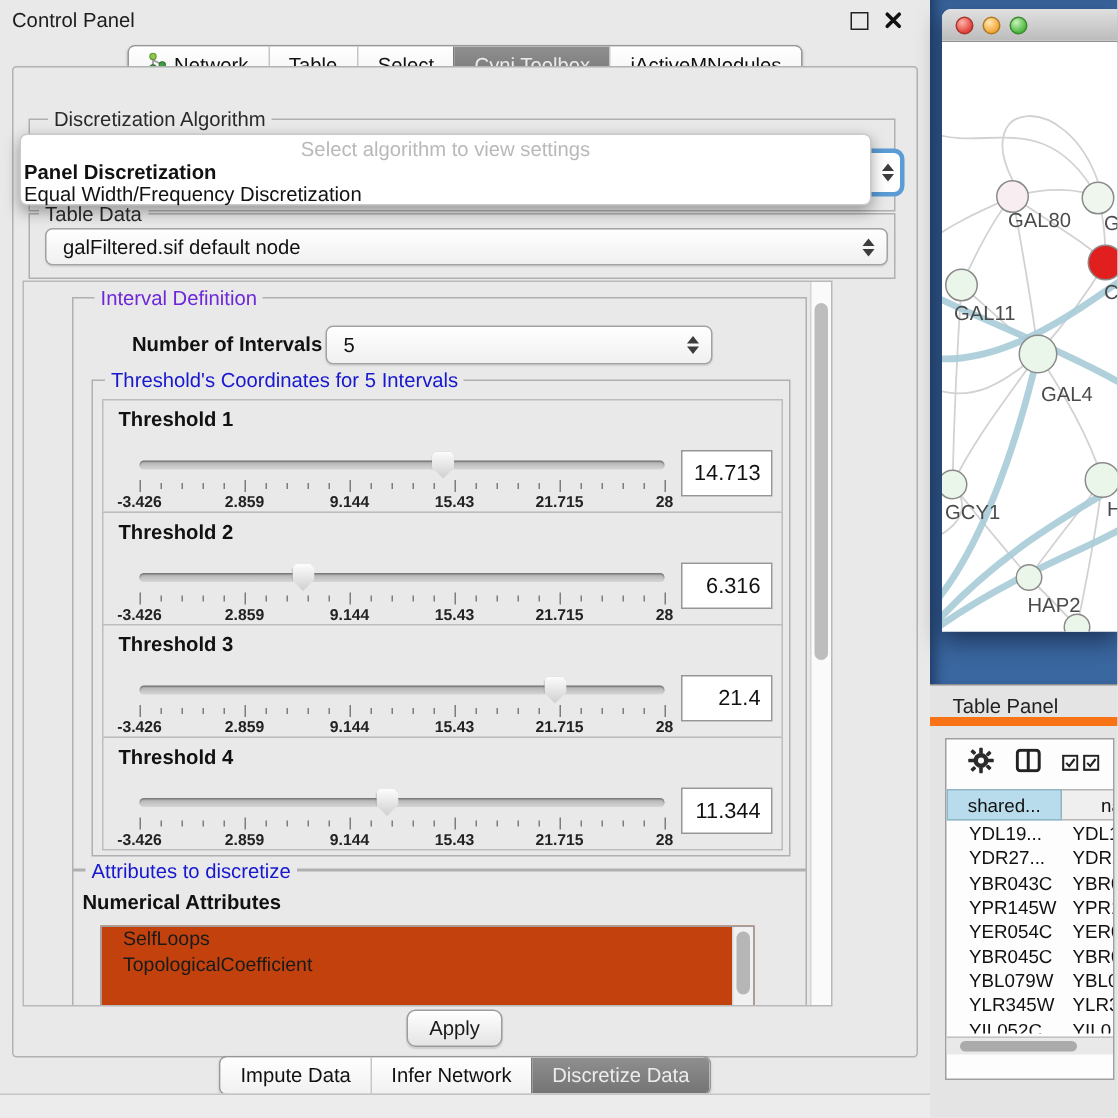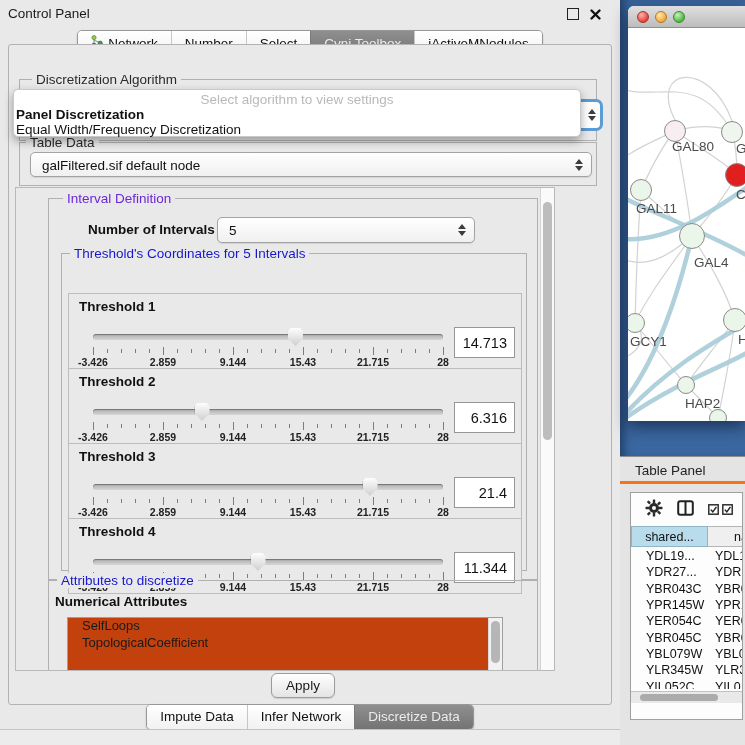--- a/index.html
+++ b/index.html
@@ -50,21 +50,21 @@
   .arrows:before{top:0;border-bottom:5px solid #3d3d3d;}
   .arrows:after{bottom:0;border-top:5px solid #3d3d3d;}
 
   .scrollpane{position:absolute;left:6px;top:142px;width:538px;height:482px;
               border:1px solid #b9b9b9;background:#e9e9e9;overflow:hidden;}
   .vscroll{position:absolute;right:0;top:0;width:13px;height:100%;background:#fafafa;border-left:1px solid #d4d4d4;}
   .vscroll .thumb{position:absolute;left:2px;top:14px;width:9px;height:238px;background:#bdbdbd;border-radius:5px;}
 
   .bold-label{font-weight:bold;font-size:13.5px;color:#111;}
 
-  .thr-panel{position:absolute;left:6px;width:452px;height:74px;border:1px solid #bdbdbd;background:#e9e9e9;margin-top:27px;}
+  .thr-panel{position:absolute;left:6px;width:452px;height:74px;border:1px solid #bdbdbd;background:#e9e9e9;}
   .thr-label{position:absolute;left:10px;top:5px;}
   .slider-area{position:absolute;left:24px;top:34px;width:350px;height:38px;}
   .sl-track{position:absolute;left:0;top:6px;width:100%;height:6px;border-radius:3px;
             background:linear-gradient(#adadad,#d6d6d6);box-shadow:inset 0 1px 1px rgba(0,0,0,.35);}
   .sl-thumb{position:absolute;top:0;width:15px;height:18px;
             background:linear-gradient(#fdfdfd,#cfcfcf);
             clip-path:polygon(18% 0,82% 0,100% 18%,100% 58%,50% 100%,0 58%,0 18%);
             filter:drop-shadow(0 0 1px rgba(0,0,0,.55));}
   .ticks{position:absolute;left:0;top:19px;width:100%;height:9px;}
   .tick{position:absolute;top:2px;width:1px;height:4px;background:#7d7d7d;}
@@ -96,21 +96,21 @@
             display:flex;align-items:center;gap:6px;padding-left:9px;box-sizing:border-box;}
   .light{width:12px;height:12px;border-radius:50%;}
   .light.red{background:radial-gradient(circle at 35% 30%,#ffb3ac,#e2443b 70%);border:1px solid #a8332d;box-sizing:border-box;}
   .light.yellow{background:radial-gradient(circle at 35% 30%,#ffe9b0,#f2a73b 70%);border:1px solid #b07b22;box-sizing:border-box;}
   .light.green{background:radial-gradient(circle at 35% 30%,#c8f2b8,#4fb843 70%);border:1px solid #3a8a2e;box-sizing:border-box;}
   .net-canvas{position:absolute;left:0;top:23px;width:117px;height:392px;overflow:hidden;background:#fff;}
   .net-node{position:absolute;border:1.3px solid #8a8a8a;border-radius:50%;box-sizing:border-box;}
   .net-label{position:absolute;font-size:13.5px;color:#4b4b4b;white-space:nowrap;}
 
   .tp-header{position:absolute;left:0;top:456px;width:125px;height:28px;background:#e4e4e4;
-             border-top:1px solid #8e8e8e;border-bottom:3px solid #f97316;box-sizing:border-box;}
+             border-top:1px solid #8e8e8e;border-bottom:6px solid #f97316;box-sizing:border-box;}
   .tp-title{position:absolute;left:15px;top:6px;font-size:13.5px;color:#222;}
   .tp-body{position:absolute;left:0;top:484px;width:125px;height:261px;background:#e4e4e4;}
   .tp-inner{position:absolute;left:10px;top:8px;width:111px;height:226px;background:#fdfdfd;border:1px solid #9f9f9f;overflow:hidden;}
   .tp-toolbar{position:absolute;left:0;top:0;width:100%;height:33px;display:flex;align-items:center;gap:14px;padding-left:14px;box-sizing:border-box;}
   .tp-headrow{position:absolute;left:0;top:33px;width:140px;height:21px;display:flex;}
   .tp-hc1{width:77px;background:#b9dcec;border:1px solid #8fb5c6;box-sizing:border-box;
           font-size:12.5px;display:flex;align-items:center;justify-content:center;color:#111;}
   .tp-hc2{width:63px;background:#efefef;border-top:1px solid #b5b5b5;border-bottom:1px solid #b5b5b5;box-sizing:border-box;
           font-size:12.5px;display:flex;align-items:center;padding-left:26px;color:#111;white-space:nowrap;}
   .tp-rowsbox{position:absolute;left:0;top:55px;width:140px;height:141px;overflow:hidden;}
@@ -142,21 +142,21 @@
           <svg width="12" height="13" viewBox="0 0 12 13">
             <path d="M3 3 L3 10 M3 5 L9 8" stroke="#9a9a9a" stroke-width="1.2" fill="none"></path>
             <circle cx="3" cy="2.6" r="2.1" fill="#8fc64e" stroke="#5d8f2e" stroke-width=".7"></circle>
             <circle cx="3" cy="10.2" r="2.1" fill="#3f9e43" stroke="#2d6e2f" stroke-width=".7"></circle>
             <circle cx="9.2" cy="8.2" r="2.1" fill="#3f9e43" stroke="#2d6e2f" stroke-width=".7"></circle>
           </svg>
         </span>
         <span>Network</span>
       </div>
       <div class="seg-tab">
-          <span>Number</span>
+          <span>Table</span>
         </div>
       <div class="seg-tab">
           <span>Select</span>
         </div>
       <div class="seg-tab selected">
           <span>Cyni Toolbox</span>
         </div>
       <div class="seg-tab">
           <span>jActiveMNodules</span>
         </div>

